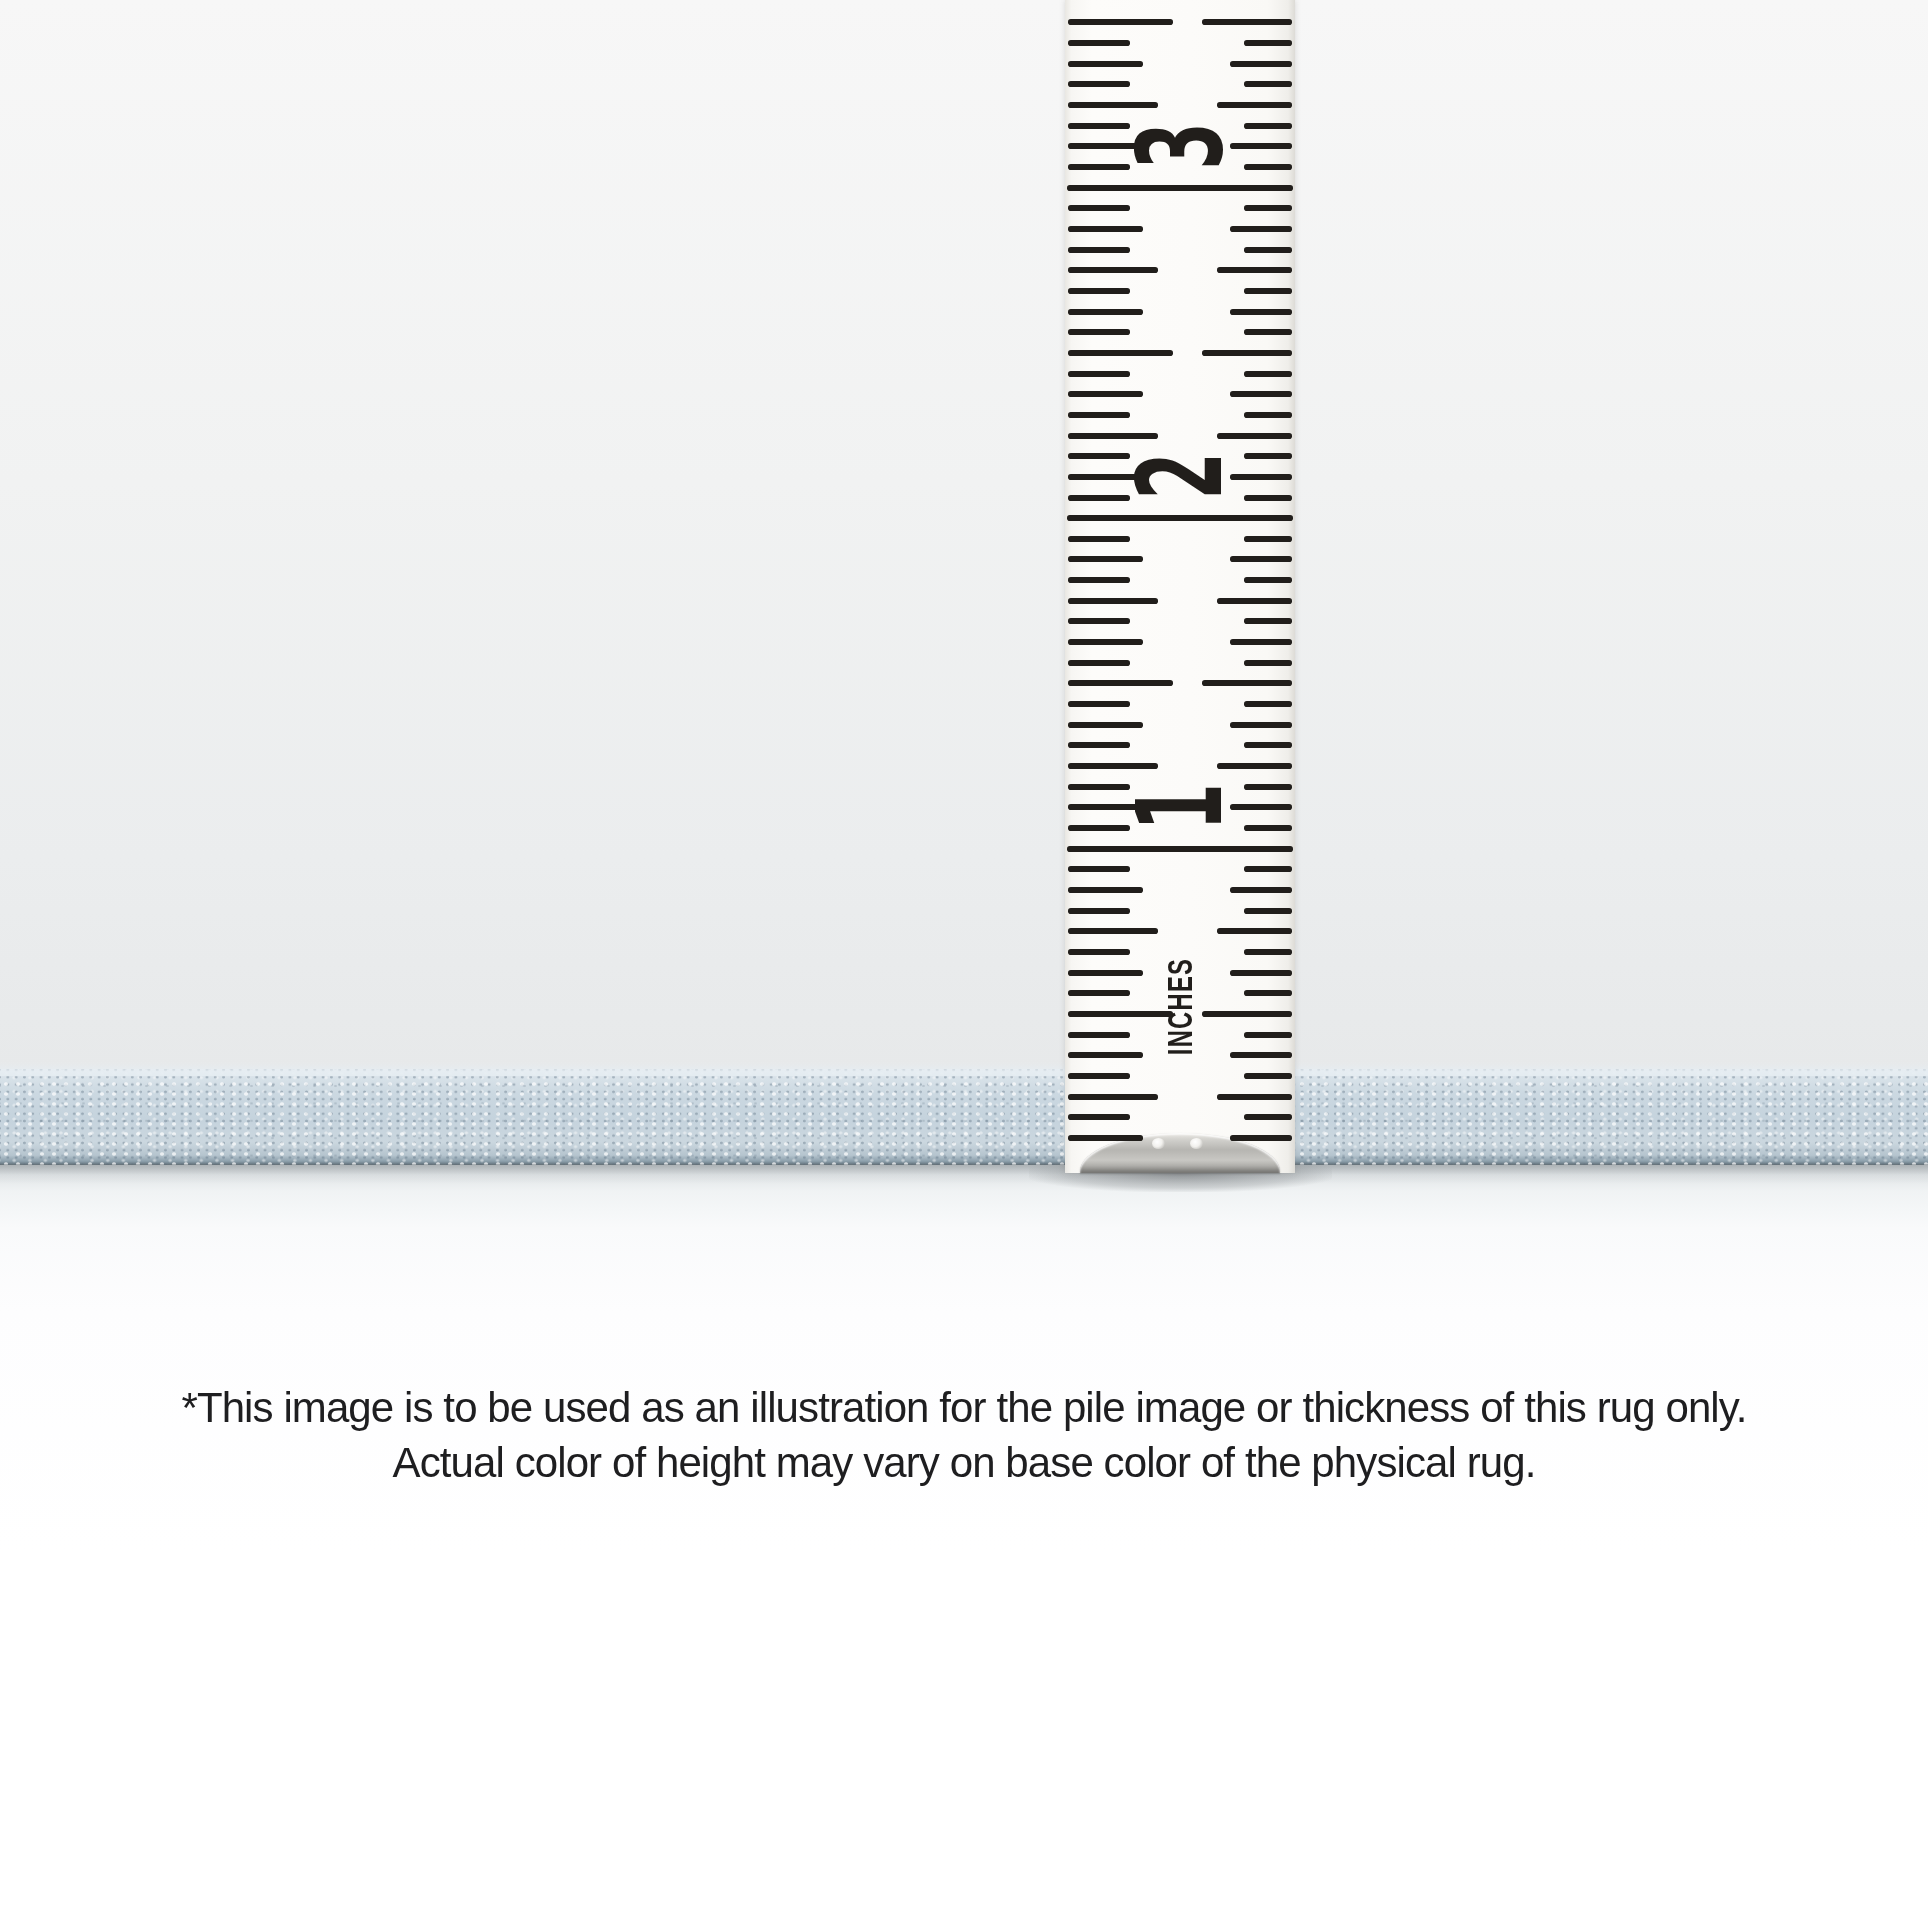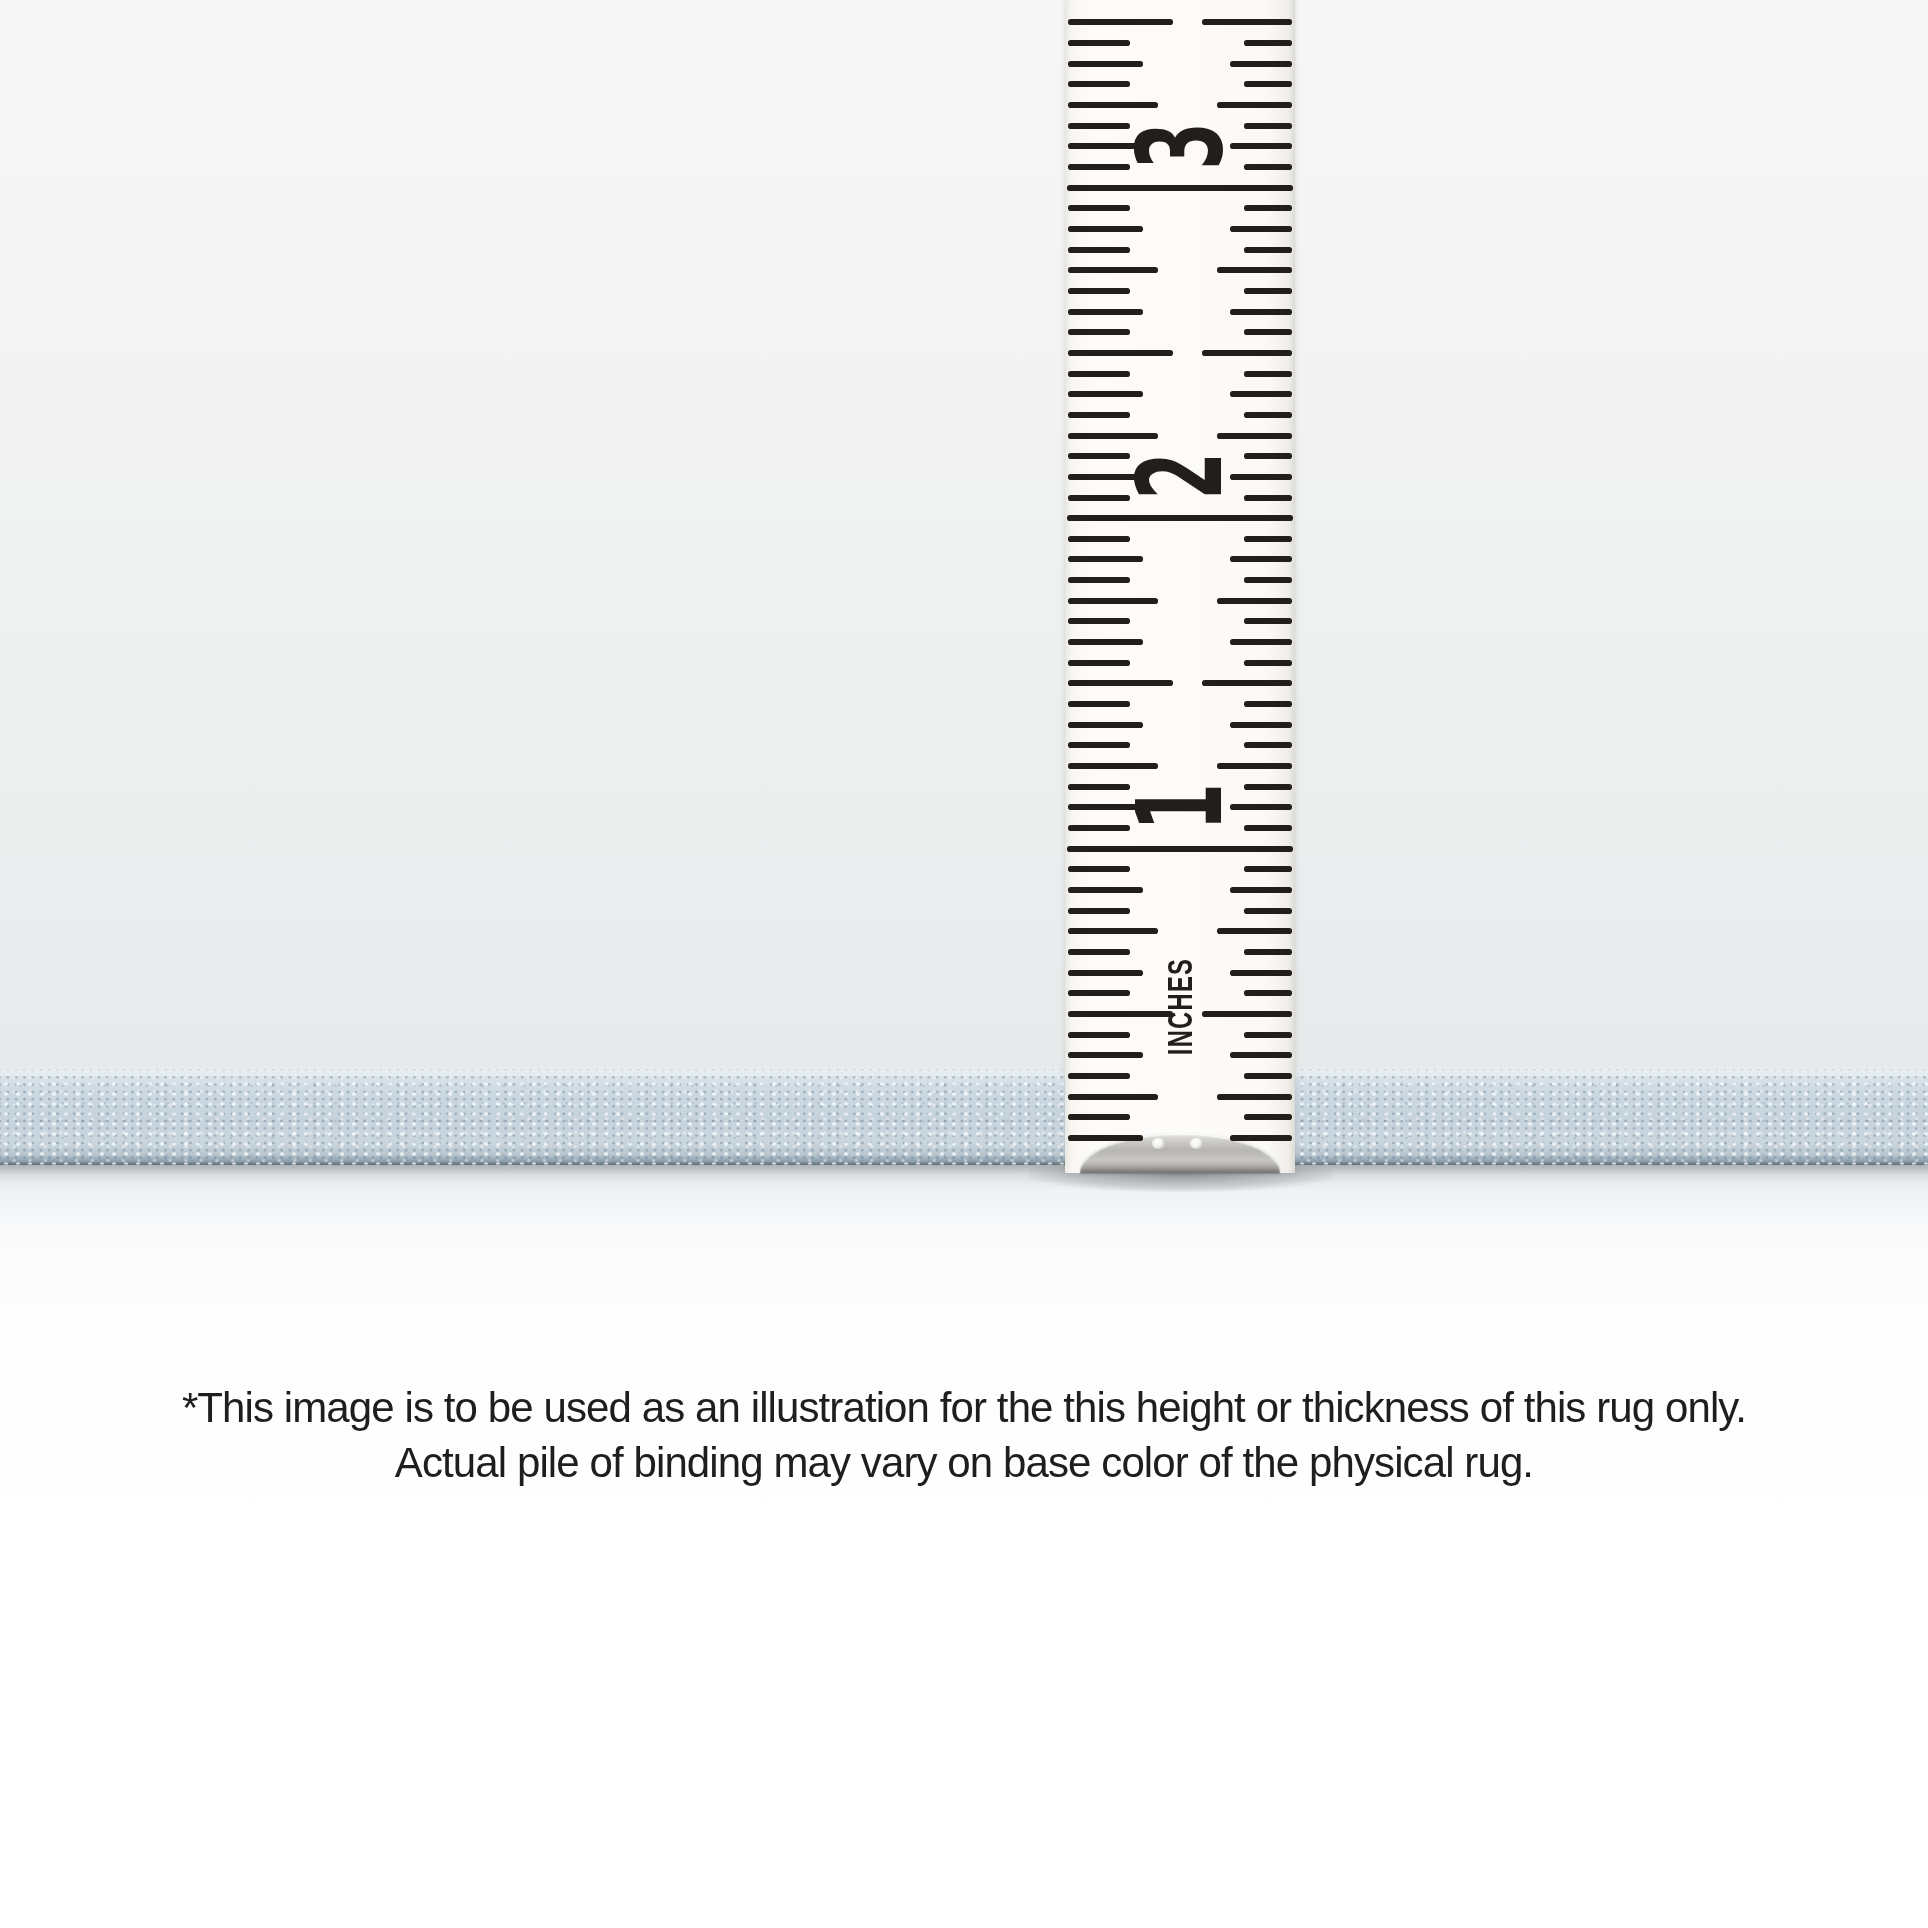--- a/index.html
+++ b/index.html
@@ -257,18 +257,18 @@
       </div>
       <div class="inch-number-box" style="top: 448px;">
         <span>2</span>
       </div>
       <div class="inch-number-box" style="top: 118px;">
         <span>3</span>
       </div>
     </div>
 
   <div class="disclaimer">
-    <div class="line">*This image is to be used as an illustration for the this height or thickness of this rug only.</div>
-    <div class="line">Actual pile of binding may vary on base color of the physical rug.</div>
+    <div class="line">*This image is to be used as an illustration for the pile image or thickness of this rug only.</div>
+    <div class="line">Actual color of height may vary on base color of the physical rug.</div>
   </div>
 
 </div>
 
 
 </body></html>

